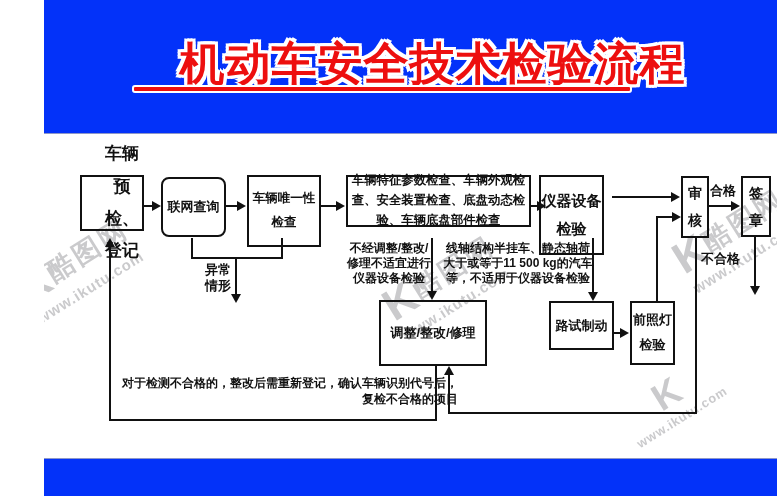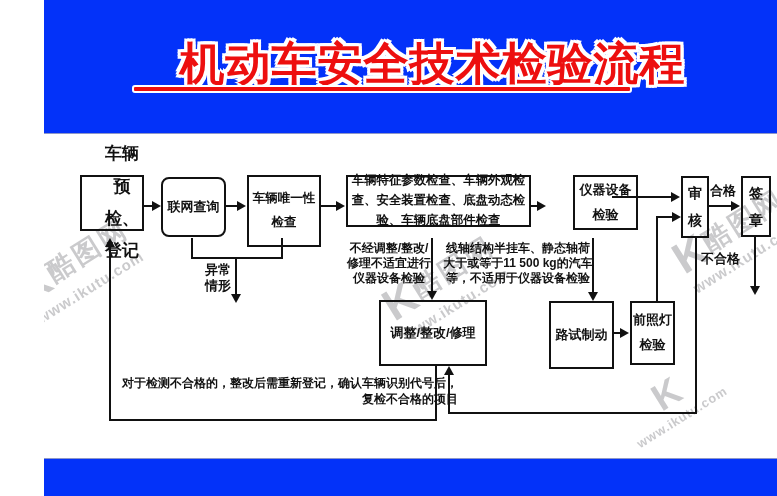--- a/index.html
+++ b/index.html
@@ -41,26 +41,26 @@
   
   .fnode{
     position:absolute;z-index:2;border:2px solid #111;background:transparent;
     display:flex;align-items:center;justify-content:center;text-align:center;
     font-weight:bold;color:#111;white-space:pre-line;box-sizing:border-box;
   }
   #node-pre-check   {left:36px; top:175px;width:64px; height:56px;font-size:17px;line-height:1.9;padding-left:20px;}
   #node-net-query   {left:117px;top:177px;width:65px; height:60px;font-size:13px;border-radius:8px;}
   #node-uniqueness  {left:203px;top:175px;width:74px; height:72px;font-size:12.5px;line-height:1.9;}
   #node-feature     {left:302px;top:175px;width:185px;height:52px;font-size:12.4px;line-height:1.6;}
-  #node-instrument  {left:529px;top:175px;width:65px; height:55px;font-size:13px;line-height:1.9;}
+  #node-instrument  {left:495px;top:175px;width:65px; height:80px;font-size:15px;line-height:1.9;}
   #node-audit       {left:637px;top:176px;width:28px; height:62px;font-size:14px;line-height:1.9;}
   #node-seal        {left:697px;top:176px;width:30px; height:61px;font-size:14px;line-height:1.9;}
   #node-report      {left:141px;top:303px;width:104px;height:62px;font-size:12.5px;line-height:1.8;}
   #node-adjust      {left:335px;top:300px;width:108px;height:66px;font-size:13px;}
-  #node-road-test   {left:505px;top:301px;width:65px; height:68px;font-size:13px;}
+  #node-road-test   {left:505px;top:301px;width:65px; height:49px;font-size:13px;}
   #node-headlight   {left:586px;top:301px;width:45px; height:64px;font-size:13px;line-height:1.9;}
   #node-archive     {left:678px;top:295px;width:64px; height:64px;font-size:13px;line-height:1.8;}
 
   
   .flabel{position:absolute;z-index:2;font-weight:bold;color:#111;text-align:center;
           white-space:pre-line;font-size:13px;line-height:1.25;}
   #label-abnormal {left:150px;top:262px;width:48px;}
   #label-pass     {left:666px;top:183px;}
   #label-fail     {left:657px;top:251px;}
   #label-no-adjust{left:299px;top:241px;width:92px; font-size:12px;line-height:1.27;}

